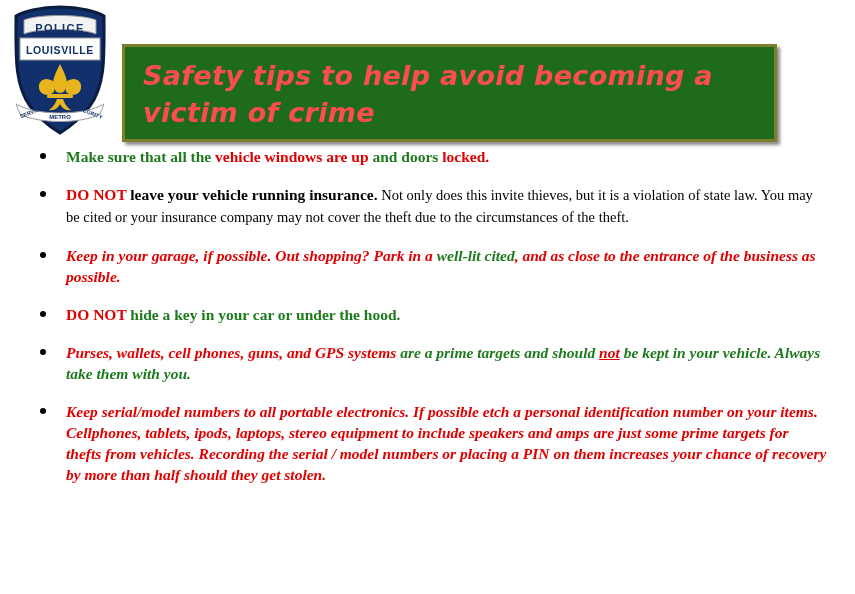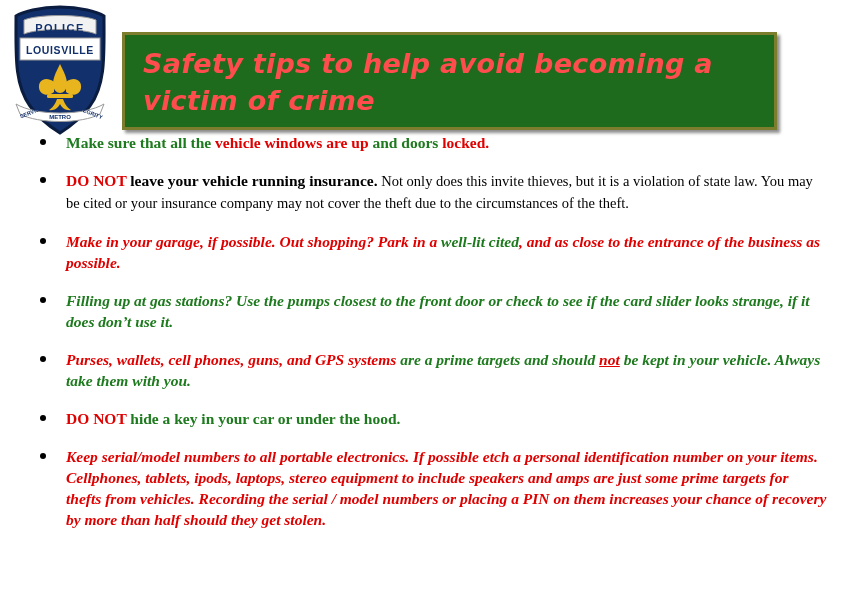--- a/index.html
+++ b/index.html
@@ -26,21 +26,21 @@
     top: 4px;
     width: 104px;
     height: 132px;
   }
   .badge-svg { display: block; }
 
   
   .title-banner {
     position: absolute;
     left: 122px;
-    top: 32px;
+    top: 44px;
     width: 655px;
     min-height: 98px;
     background: #1e6b1e;
     border: 3px solid #7d7d2e;
     box-shadow: 3px 3px 3px rgba(0,0,0,0.45);
     box-sizing: border-box;
     padding: 10px 14px 8px 18px;
   }
   .title-text {
     font-family: "DejaVu Sans", sans-serif;
@@ -50,21 +50,21 @@
     line-height: 37px;
     color: #ff4d4d;
     letter-spacing: 0.3px;
     margin: 0;
   }
 
   
   .tips {
     position: absolute;
     left: 0;
-    top: 132px;
+    top: 146px;
     width: 855px;
   }
   .tip {
     position: relative;
     padding-left: 66px;
     padding-right: 28px;
     margin-bottom: 17px;
   }
   .bullet {
     position: absolute;
@@ -129,33 +129,29 @@
     <div class="tip">
       <span class="bullet"></span>
       <p class="tip-text"><span class="bold green">Make sure that all the </span><span class="bold red">vehicle windows are up</span><span class="bold green"> and doors </span><span class="bold red">locked.</span></p>
     </div>
     <div class="tip">
       <span class="bullet"></span>
       <p class="tip-text"><span class="bold red">DO NOT</span><span class="bold black"> leave your vehicle running insurance.</span><span class="black sm"> Not only does this invite thieves, but it is a violation of state law. You may be cited or your insurance company may not cover the theft due to the circumstances of the theft.</span></p>
     </div>
     <div class="tip">
       <span class="bullet"></span>
-      <p class="tip-text"><span class="bold it red">Make in your garage, if possible.  Out shopping? Park in a </span><span class="bold it green">well-lit cited</span><span class="bold it red">, and as close to the entrance of the business as possible.</span></p>
+      <p class="tip-text"><span class="bold it red">Keep in your garage, if possible.  Out shopping? Park in a </span><span class="bold it green">well-lit cited</span><span class="bold it red">, and as close to the entrance of the business as possible.</span></p>
     </div>
     <div class="tip">
       <span class="bullet"></span>
-      <p class="tip-text"><span class="bold it green">Filling up at gas stations? Use the pumps closest to the front door or check to see if the card slider looks strange, if it does don’t use it.</span></p>
+      <p class="tip-text"><span class="bold red">DO NOT</span><span class="bold green"> hide a key in your car or under the hood.</span></p>
     </div>
     <div class="tip">
       <span class="bullet"></span>
       <p class="tip-text"><span class="bold it red">Purses, wallets, cell phones, guns, and GPS systems</span><span class="bold it green"> are a prime targets and should </span><span class="bold it u red">not</span><span class="bold it green"> be kept in your vehicle. Always take them with you.</span></p>
-    </div>
-    <div class="tip">
-      <span class="bullet"></span>
-      <p class="tip-text"><span class="bold red">DO NOT</span><span class="bold green"> hide a key in your car or under the hood.</span></p>
     </div>
     <div class="tip">
       <span class="bullet"></span>
       <p class="tip-text"><span class="bold it red">Keep serial/model numbers to all portable electronics. If possible etch a personal identification number on your items. Cellphones, tablets, ipods, laptops, stereo equipment to include speakers and amps are just some prime targets for thefts from vehicles. Recording the serial / model numbers or placing a PIN on them increases your chance of recovery by more than half should they get stolen.</span></p>
     </div>
   </div>
 
 </div>
 
 </body></html>

